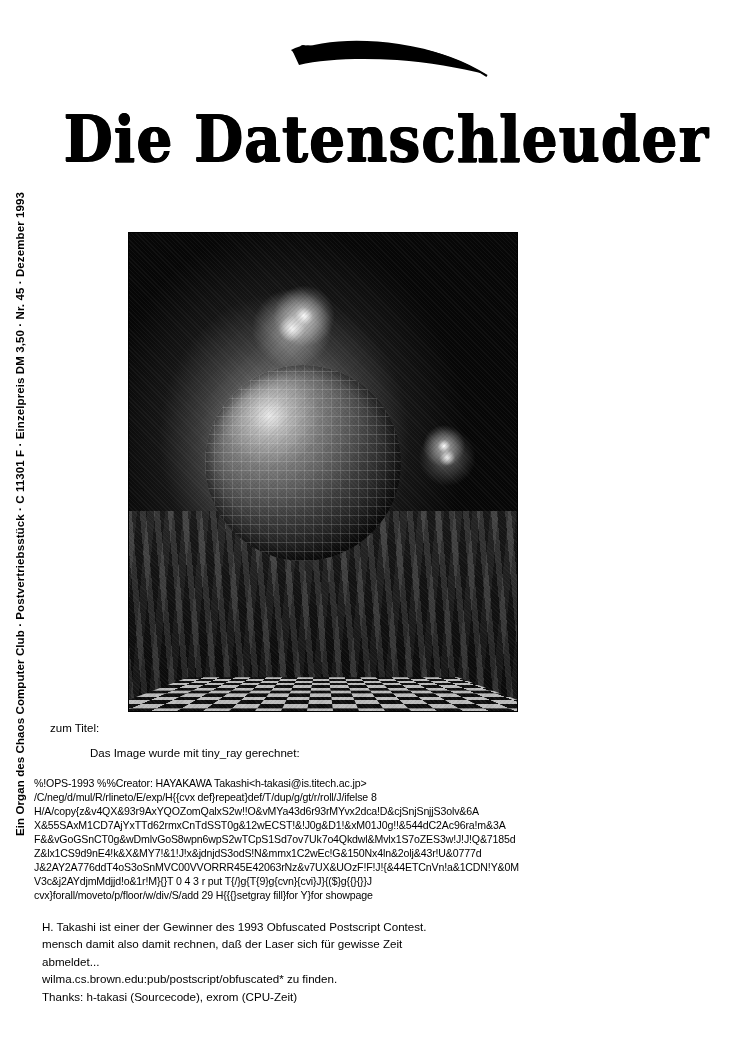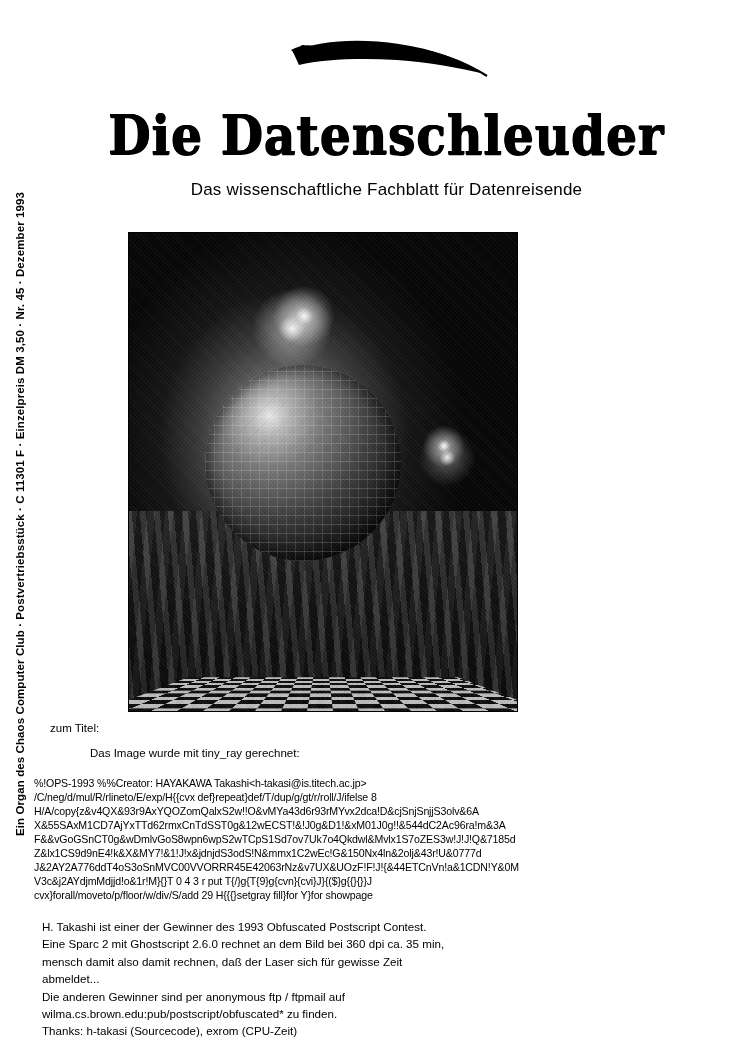--- a/index.html
+++ b/index.html
@@ -56,21 +56,21 @@
   }
 
   .masthead {
     position: absolute;
     left: 0;
     top: 108px;
     width: 705px;
     text-align: center;
     font-family: "DejaVu Serif", serif;
     font-weight: bold;
-    font-size: 54px;
+    font-size: 63px;
     letter-spacing: 1px;
     line-height: 1.0;
     font-style: normal;
   }
   .masthead .fraktur {
     font-family: "DejaVu Serif", serif;
     font-weight: bold;
     font-stretch: condensed;
     text-shadow: 0.6px 0 0 #000, -0.6px 0 0 #000, 0 0.5px 0 #000;
   }
@@ -209,21 +209,20 @@
     <path d="M4 14 C 30 2, 70 0, 110 6 C 145 11, 172 22, 196 36 C 170 30, 140 24, 108 22 C 72 20, 34 21, 10 27 Z" fill="#000"></path>
     <path d="M2 12 C 12 6, 24 6, 30 10 C 22 9, 12 11, 6 16 Z" fill="#000"></path>
     <circle cx="14" cy="10" r="3" fill="#000"></circle>
     <path d="M120 10 C 150 14, 176 24, 198 38" stroke="#000" stroke-width="2.2" fill="none"></path>
   </svg>
 
   <div class="masthead">
     <span class="fraktur">Die Datenschleuder</span>
   </div>
 
-  <div class="subtitle">Das wissenschaftliche Fachblatt für Datenreisende</div>
 
   <div class="cover-img">
     <div class="floor"></div>
     <div class="chessboard"></div>
     <div class="sphere"></div>
     <div class="flare-a"></div>
     <div class="flare-b"></div>
     <div class="noise"></div>
   </div>
 
@@ -237,21 +236,19 @@
 H/A/copy{z&amp;v4QX&amp;93r9AxYQOZomQalxS2w!!O&amp;vMYa43d6r93rMYvx2dca!D&amp;cjSnjSnjjS3olv&amp;6A
 X&amp;55SAxM1CD7AjYxTTd62rmxCnTdSST0g&amp;12wECST!&amp;!J0g&amp;D1!&amp;xM01J0g!!&amp;544dC2Ac96ra!m&amp;3A
 F&amp;&amp;vGoGSnCT0g&amp;wDmlvGoS8wpn6wpS2wTCpS1Sd7ov7Uk7o4Qkdwl&amp;Mvlx1S7oZES3w!J!J!Q&amp;7185d
 Z&amp;lx1CS9d9nE4!k&amp;X&amp;MY7!&amp;1!J!x&amp;jdnjdS3odS!N&amp;mmx1C2wEc!G&amp;150Nx4ln&amp;2olj&amp;43r!U&amp;0777d
 J&amp;2AY2A776ddT4oS3oSnMVC00VVORRR45E42063rNz&amp;v7UX&amp;UOzF!F!J!{&amp;44ETCnVn!a&amp;1CDN!Y&amp;0M
 V3c&amp;j2AYdjmMdjjd!o&amp;1r!M}{}T 0 4 3 r put T{/}g{T{9}g{cvn}{cvi}J}{($}g{{}{}}J
 cvx}forall/moveto/p/floor/w/div/S/add 29 H{{{}setgray fill}for Y}for showpage</pre>
 
   <div class="cap" id="closing">
     <p>H. Takashi ist einer der Gewinner des 1993 Obfuscated Postscript Contest.</p>
-    <p>Eine Sparc 2 mit Ghostscript 2.6.0 rechnet an dem Bild bei 360 dpi ca. 35 min,</p>
     <p>mensch damit also damit rechnen, daß der Laser sich für gewisse Zeit</p>
     <p>abmeldet...</p>
-    <p class="gap">Die anderen Gewinner sind per anonymous ftp / ftpmail auf</p>
     <p>wilma.cs.brown.edu:pub/postscript/obfuscated* zu finden.</p>
     <p>Thanks: h-takasi (Sourcecode), exrom (CPU-Zeit)</p>
   </div>
 
 </div>
 
 </body></html>

